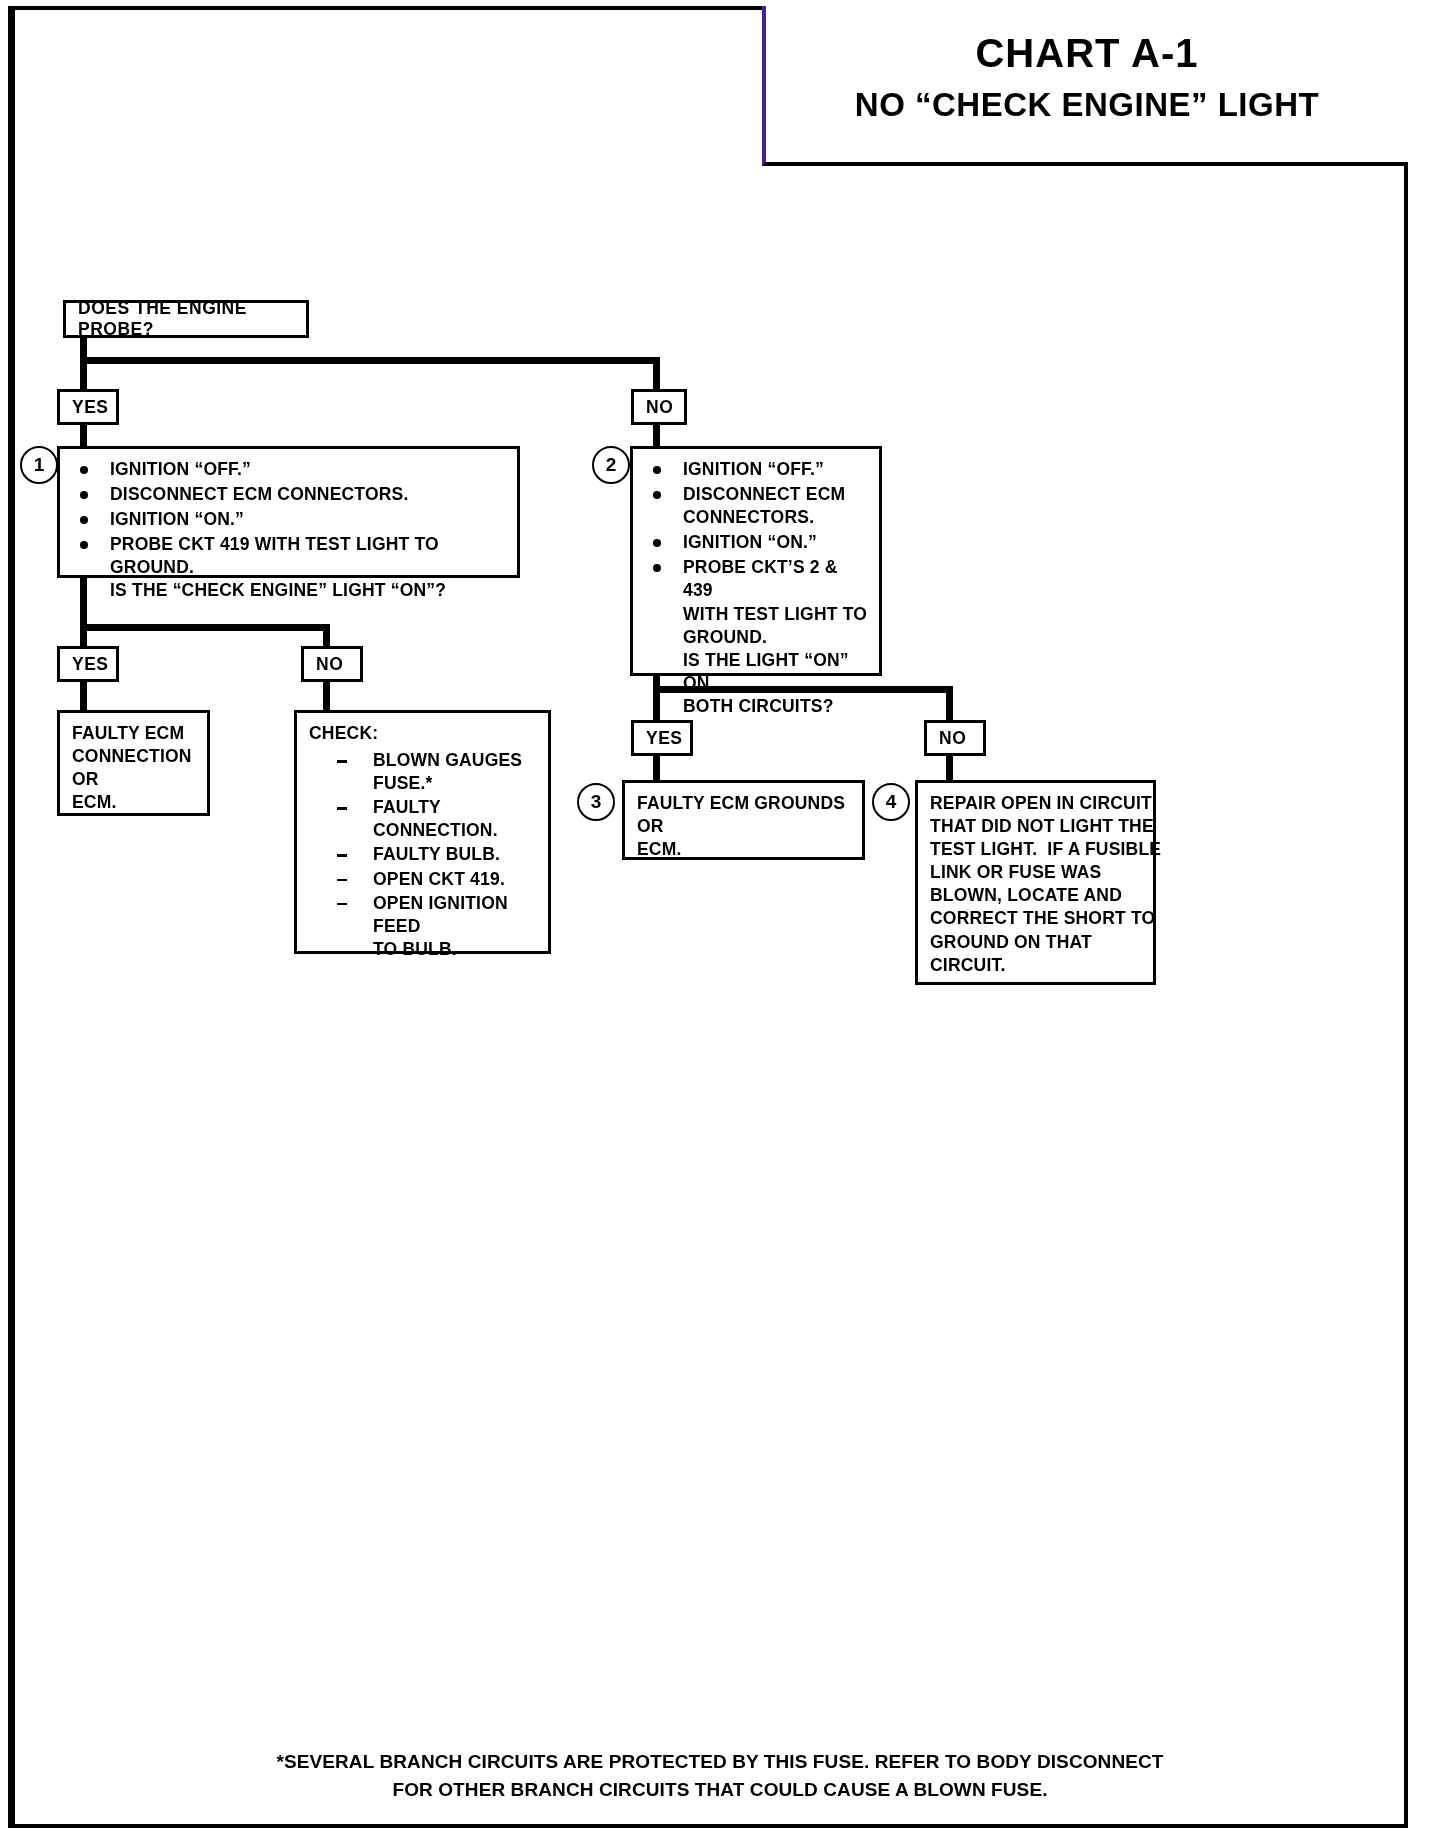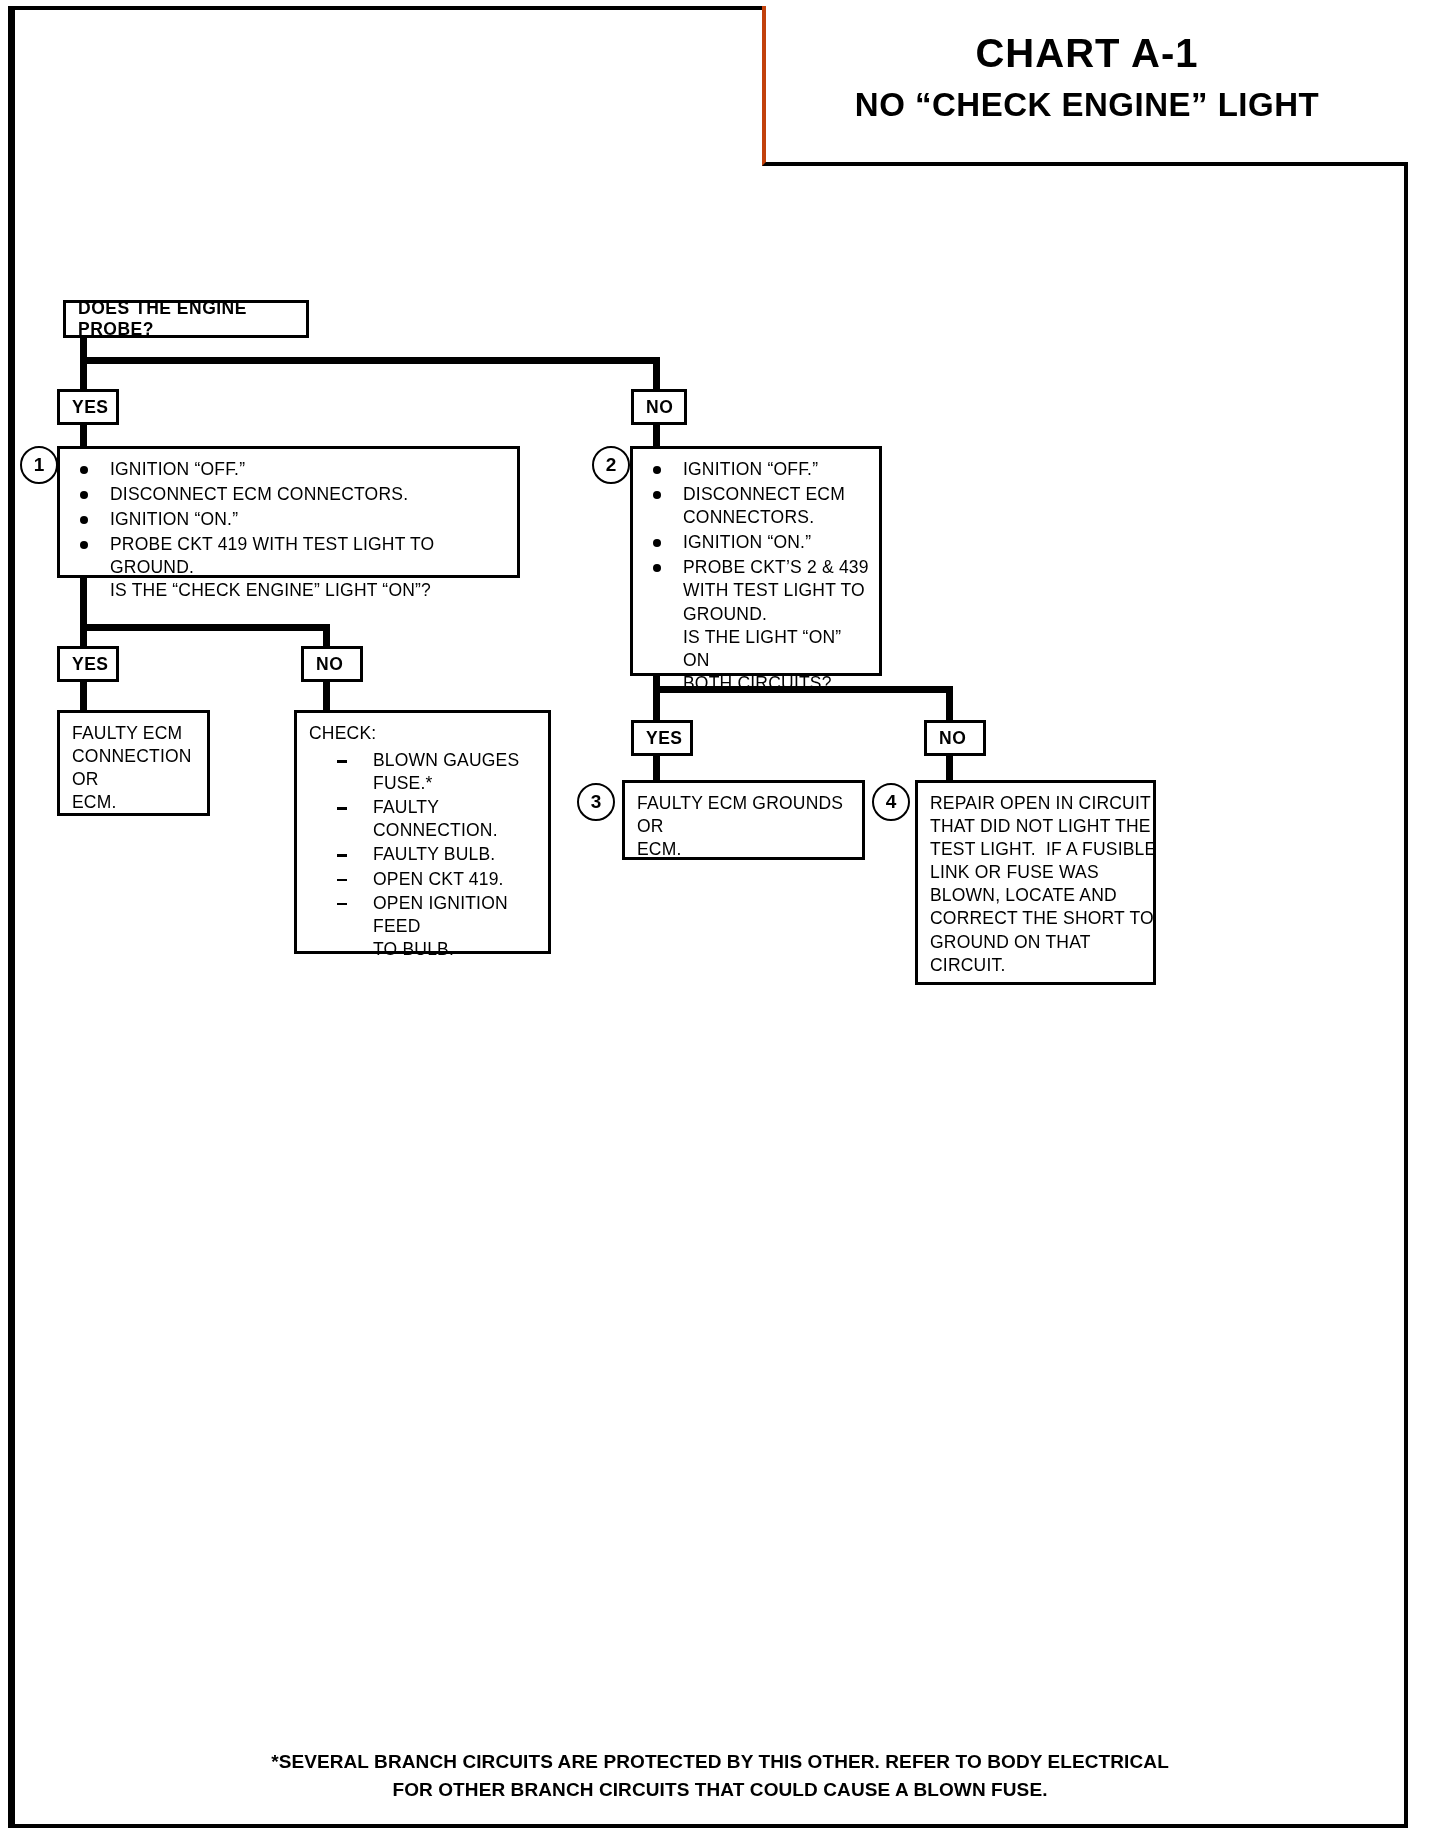--- a/index.html
+++ b/index.html
@@ -39,21 +39,21 @@
     background: #000;
   }
 
   
   .title-block {
     position: absolute;
     left: 762px;
     top: 6px;
     width: 646px;
     height: 160px;
-    border-left: 4px solid #c2410c;
+    border-left: 4px solid #4c1d95;
     border-bottom: 4px solid #000;
     box-sizing: border-box;
     background: #fff;
     text-align: center;
   }
   .title-main {
     font-size: 40px;
     font-weight: bold;
     letter-spacing: 1px;
     margin-top: 26px;
@@ -67,21 +67,21 @@
     line-height: 1.05;
   }
 
   
   .fbox {
     position: absolute;
     border: 3px solid #000;
     background: #fff;
     box-sizing: border-box;
     font-size: 17.5px;
-    font-weight: normal;
+    font-weight: bold;
     letter-spacing: 0.2px;
     line-height: 1.32;
   }
   .fbox .inner { padding: 9px 10px 8px 12px; }
 
   .label-box {
     position: absolute;
     border: 3px solid #000;
     background: #fff;
     box-sizing: border-box;
@@ -352,17 +352,17 @@
       <div>TEST LIGHT.  IF A FUSIBLE</div>
       <div>LINK OR FUSE WAS</div>
       <div>BLOWN, LOCATE AND</div>
       <div>CORRECT THE SHORT TO</div>
       <div>GROUND ON THAT</div>
       <div>CIRCUIT.</div>
     </div>
   </div>
 
   <div class="footnote">
-    <div>*SEVERAL BRANCH CIRCUITS ARE PROTECTED BY THIS OTHER.  REFER TO BODY ELECTRICAL</div>
+    <div>*SEVERAL BRANCH CIRCUITS ARE PROTECTED BY THIS FUSE.  REFER TO BODY DISCONNECT</div>
     <div>FOR OTHER BRANCH CIRCUITS THAT COULD CAUSE A BLOWN FUSE.</div>
   </div>
 
 </div>
 
 </body></html>

